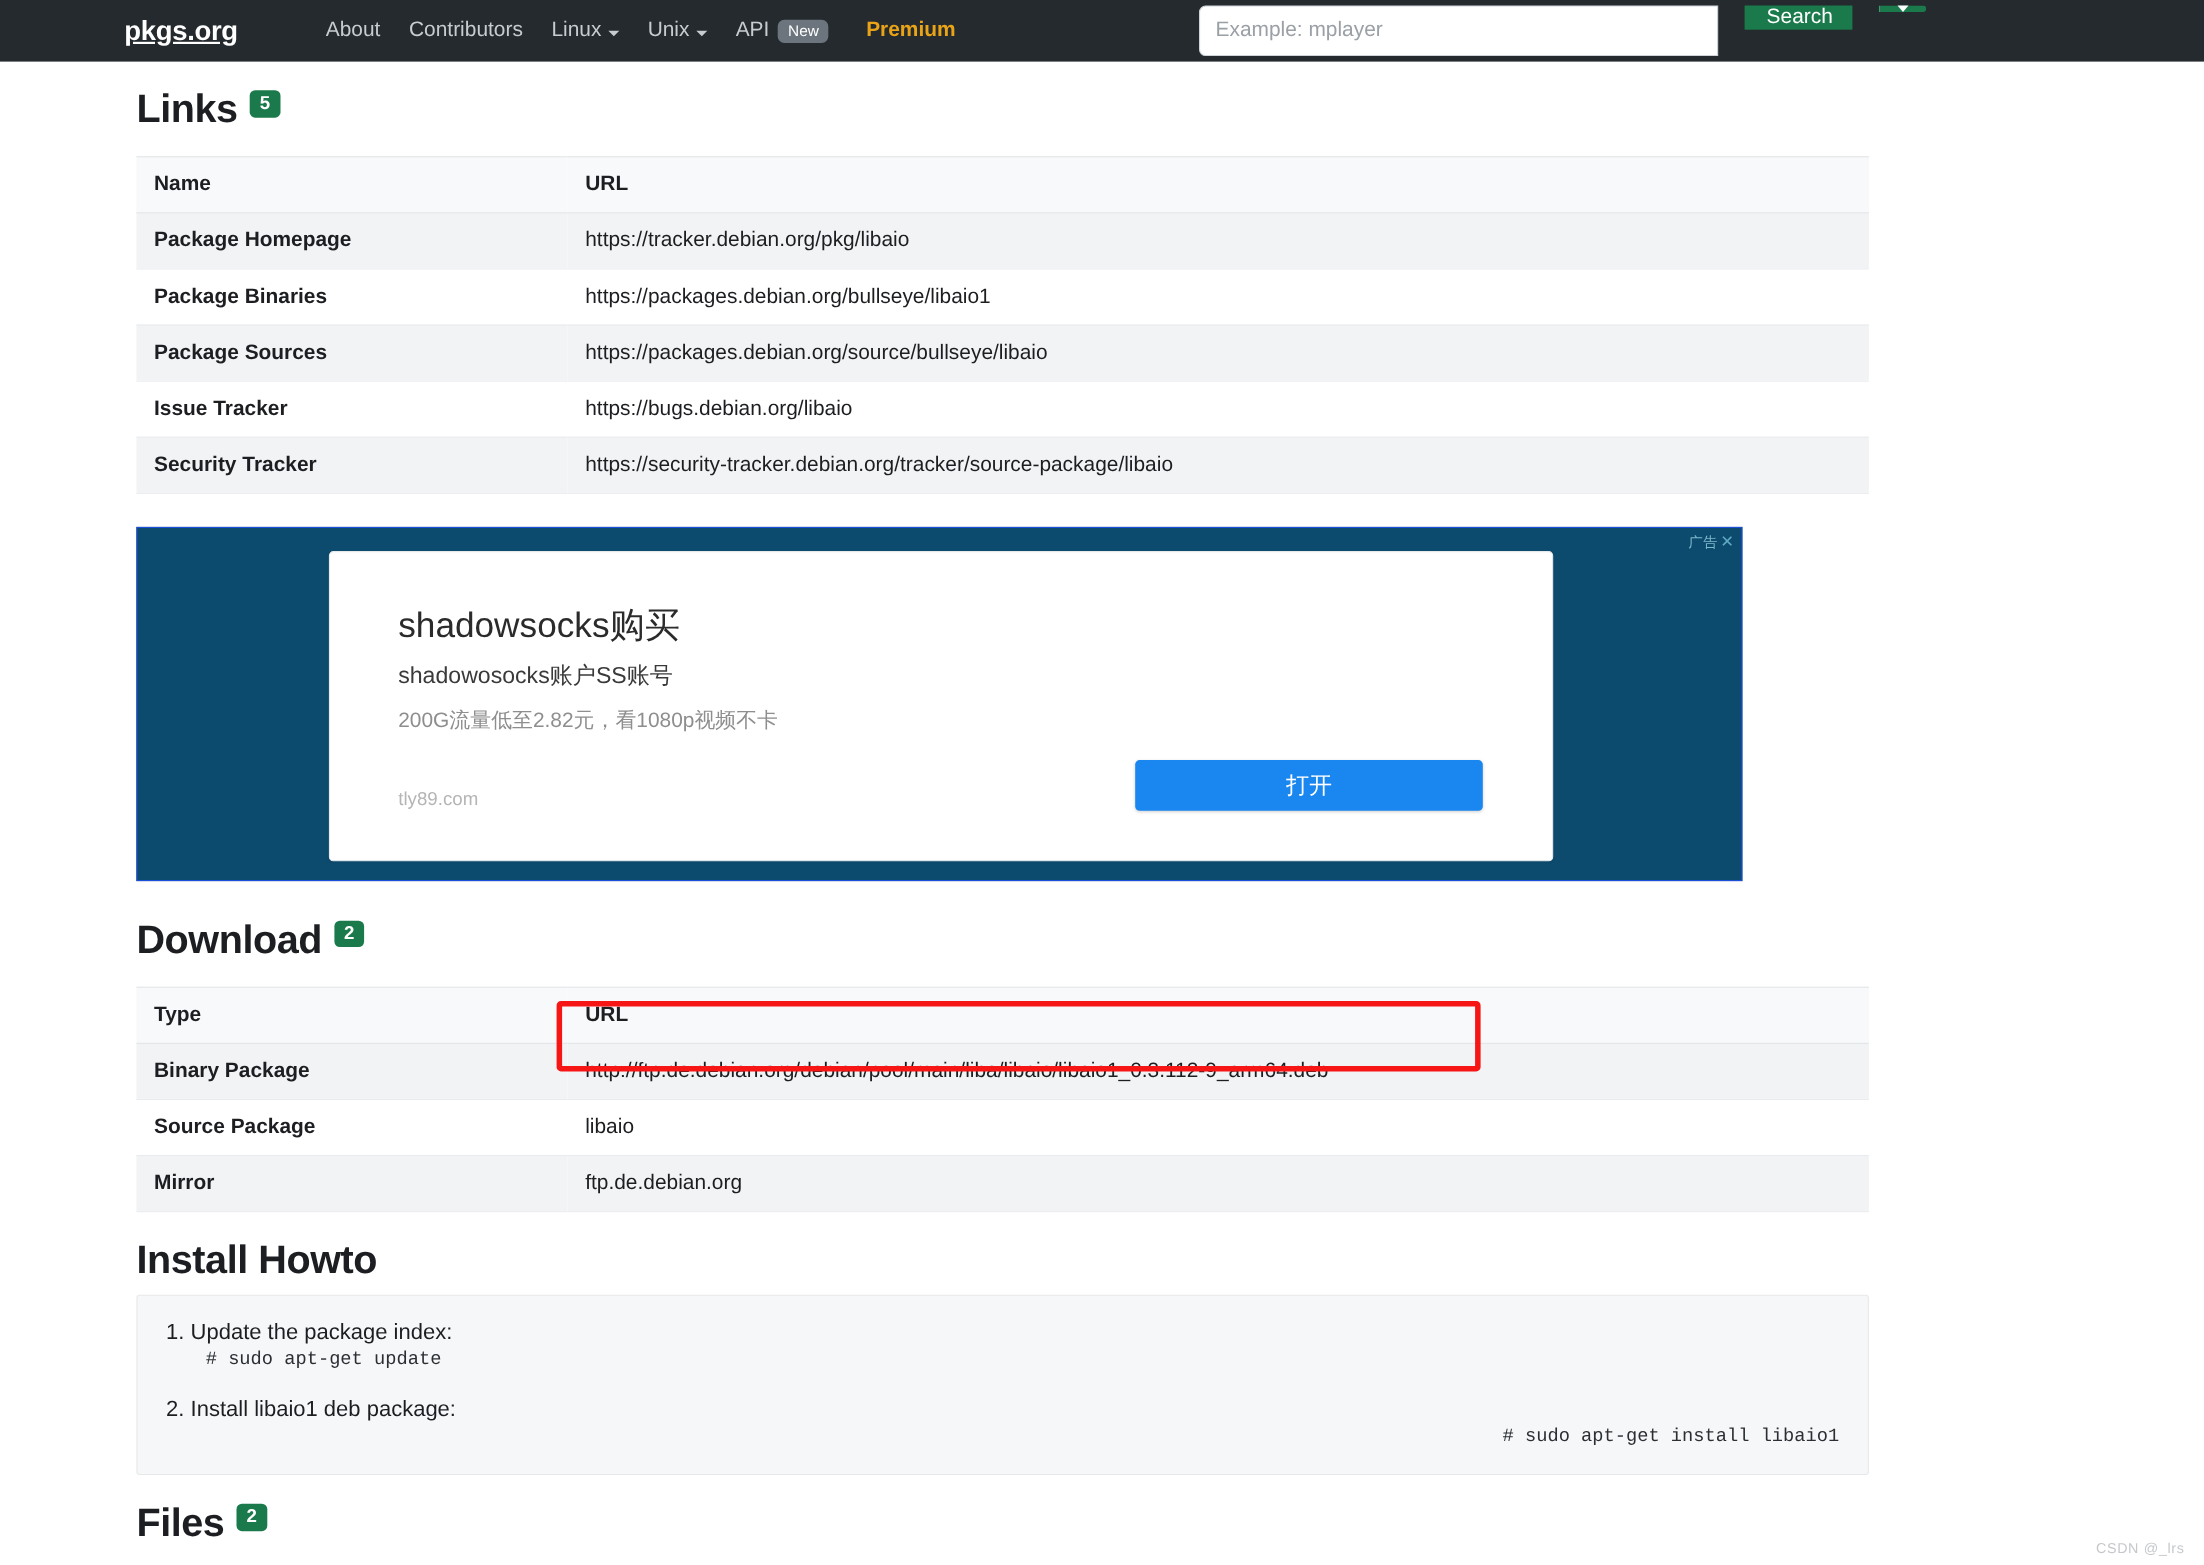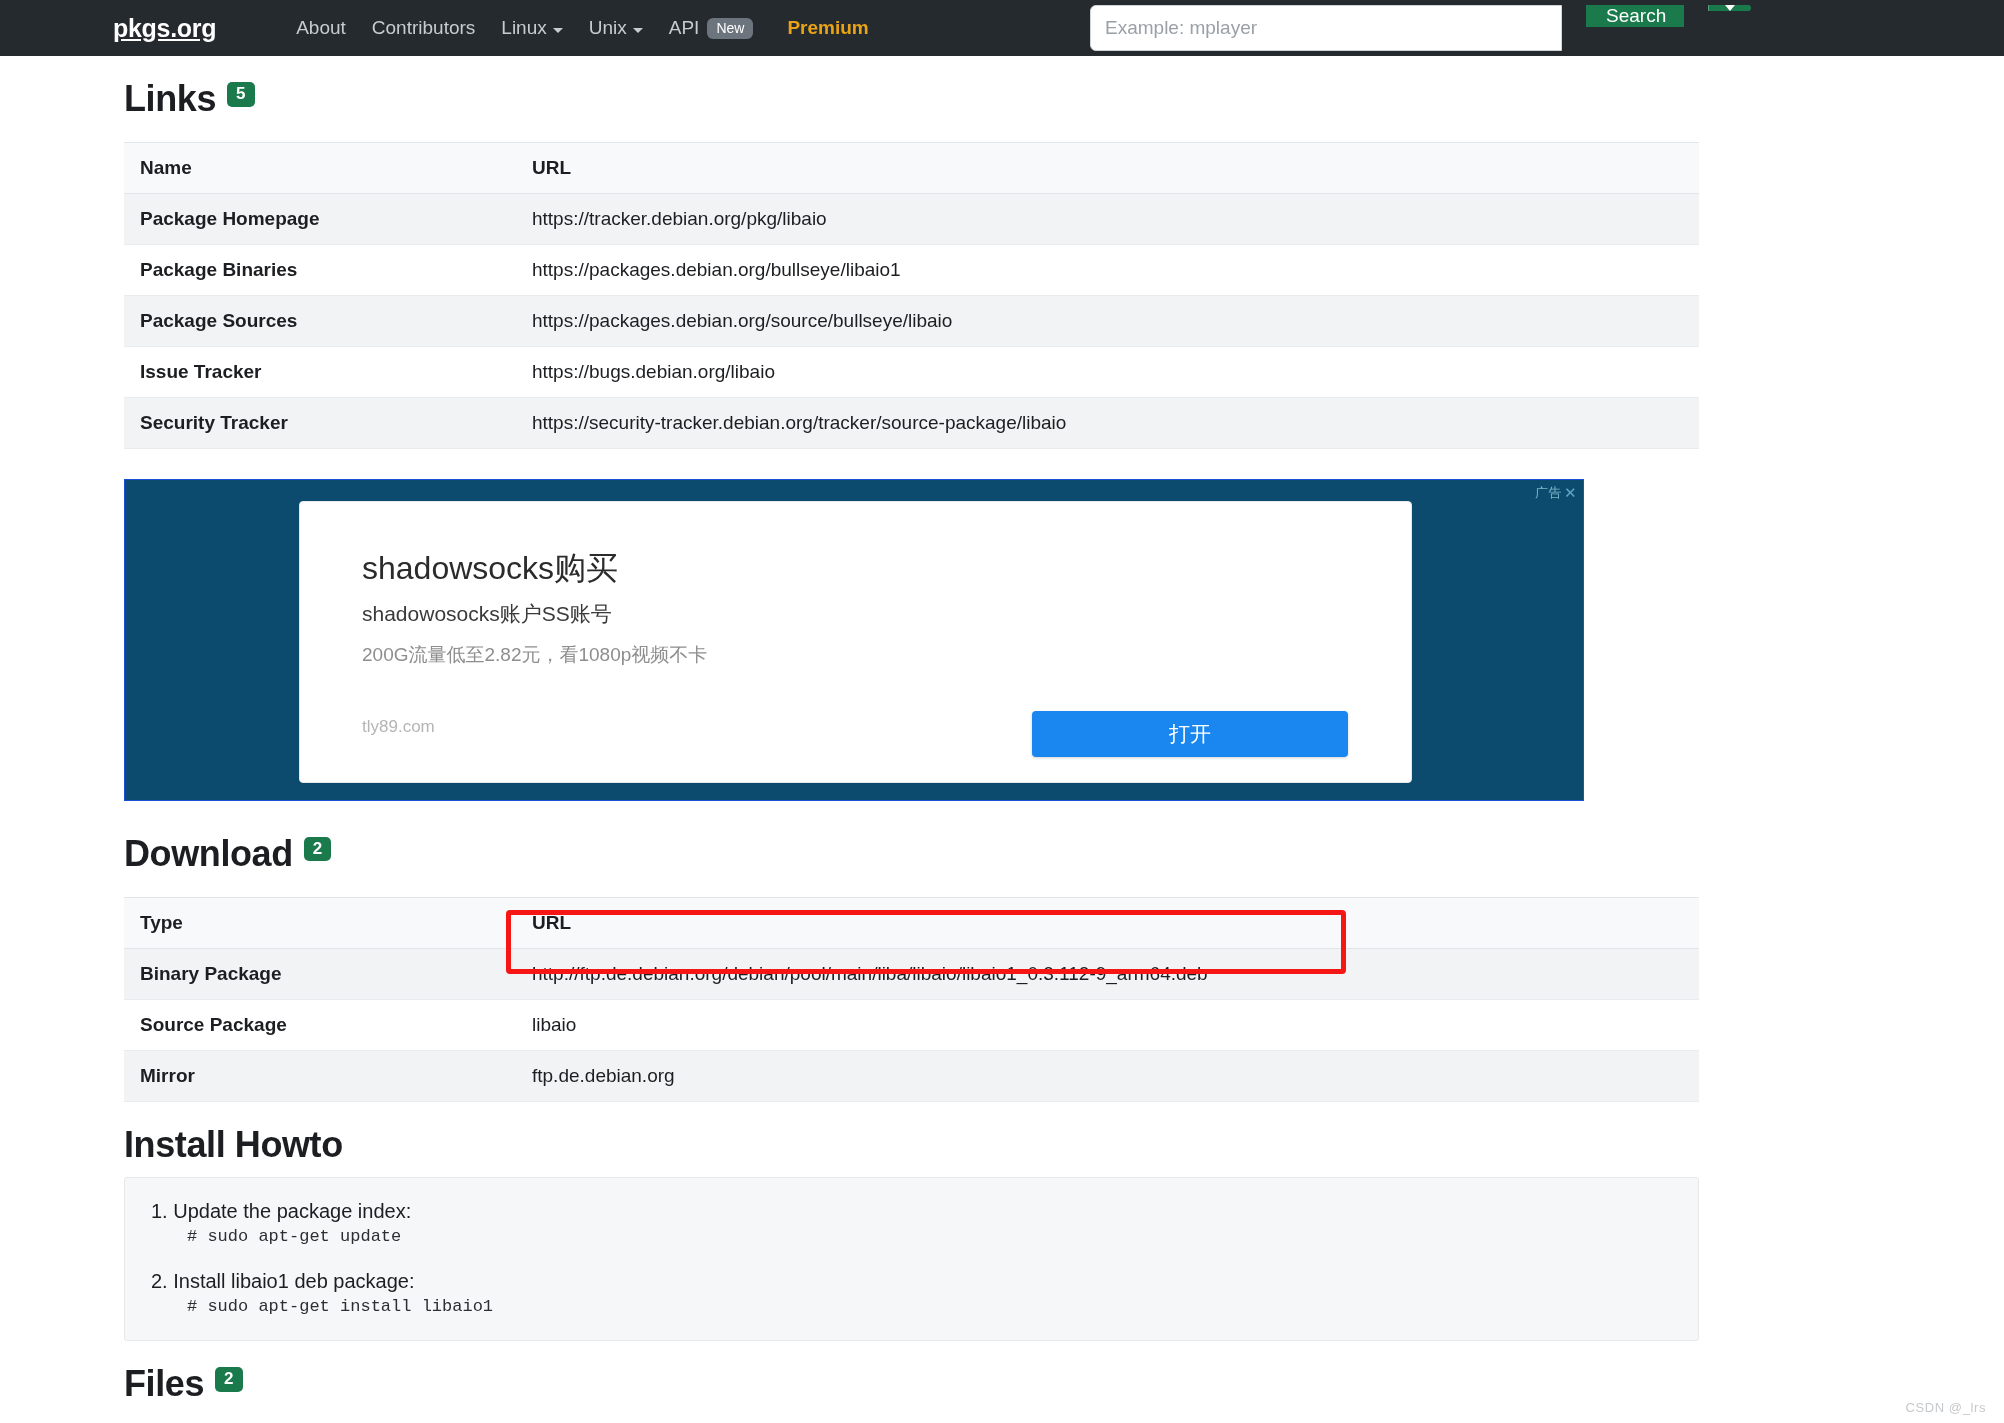--- a/index.html
+++ b/index.html
@@ -258,21 +258,20 @@
     width: 316px;
     height: 46px;
     background: #1a86f0;
     color: #ffffff;
     font-size: 21px;
     border: none;
     border-radius: 4px;
     cursor: pointer;
     font-family: "Liberation Sans", sans-serif;
     box-shadow: 0 1px 3px rgba(0,0,0,0.18);
-    margin-top: 20px;
   }
 
   
   .howto-box {
     margin-left: 124px;
     margin-top: 14px;
     width: 1575px;
     background: #f6f7f8;
     border: 1px solid #e6e8ea;
     border-radius: 3px;
@@ -283,21 +282,21 @@
     color: #1c1e21;
     margin-bottom: 4px;
   }
   .howto-cmd {
     font-family: "Liberation Mono", monospace;
     font-size: 17px;
     color: #2b2f33;
     margin-left: 36px;
     margin-bottom: 24px;
   }
-  .howto-cmd.last { margin-bottom: 0; }
+  .howto-cmd.last { margin-bottom: 0; text-align: right; }
 
   
   .annot-box {
     position: absolute;
     left: 506px;
     top: 910px;
     width: 840px;
     height: 64px;
     border: 5px solid #f61616;
     border-radius: 4px;

